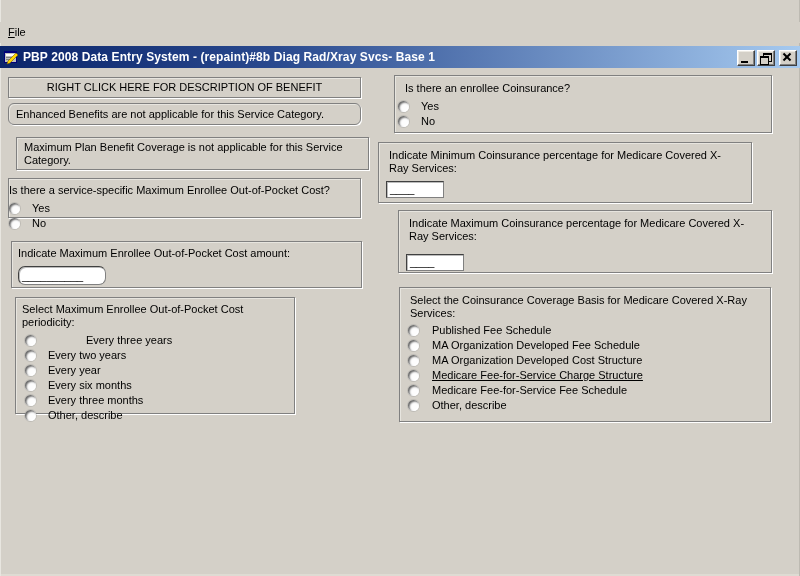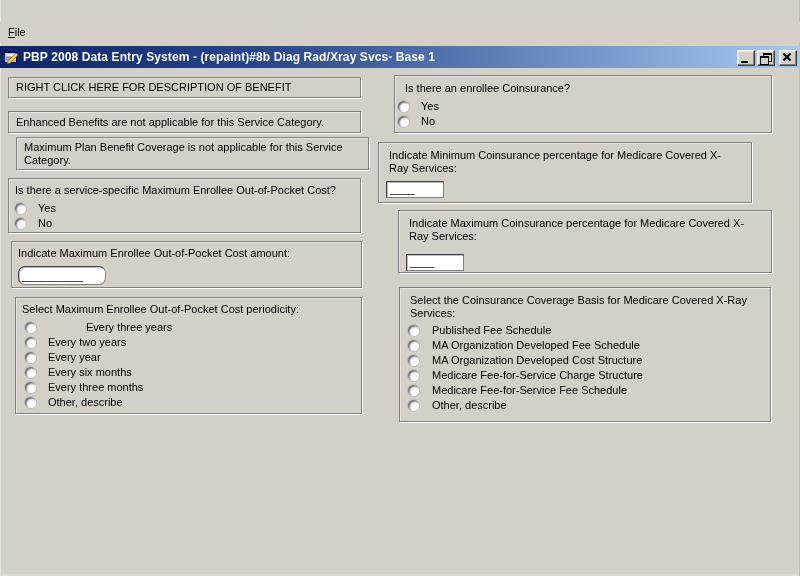--- a/index.html
+++ b/index.html
@@ -108,52 +108,52 @@
       <div class="win-btn close">
         <div class="glyph-x"></div>
       </div>
     </div>
   </div>
 
   <div class="menubar">
     <span class="menu-item"><span class="accel">F</span><span>ile</span></span>
   </div>
 
-  <div class="gbox banner" style="left:8px;top:77px;width:353px;height:21px;">
+  <div class="gbox banner" style="left:8px;top:77px;width:353px;height:21px;justify-content:center;">
     <span>RIGHT CLICK HERE FOR DESCRIPTION OF BENEFIT</span>
   </div>
 
-  <div class="gbox banner" style="left:8px;top:111px;width:353px;height:22px;">
+  <div class="gbox banner" style="left:8px;top:103px;width:353px;height:22px;border-radius:6px;">
     <span>Enhanced Benefits are not applicable for this Service Category.</span>
   </div>
 
   <div class="gbox" style="left:16px;top:137px;width:353px;height:33px;padding-top:3px;">
     <span class="wrap" style="width:335px;">Maximum Plan Benefit Coverage is not applicable for this Service Category.</span>
   </div>
 
-  <div class="gbox" style="left:8px;top:178px;width:353px;height:55px;padding:5px 6px;">
+  <div class="gbox" style="left:8px;top:178px;width:353px;height:40px;padding:5px 0;">
     <div style="margin-bottom:4px;">Is there a service-specific Maximum Enrollee Out-of-Pocket Cost?</div>
     <div class="opt-row">
       <div class="radio"></div>
       <span class="opt-label">Yes</span>
     </div>
     <div class="opt-row">
       <div class="radio"></div>
       <span class="opt-label">No</span>
     </div>
   </div>
 
   <div class="gbox" style="left:11px;top:241px;width:351px;height:47px;padding:5px 6px;">
     <div>Indicate Maximum Enrollee Out-of-Pocket Cost amount:</div>
     <div class="tinput" style="left:6px;top:24px;width:88px;height:19px;border-radius:7px;">
       <span>__________</span>
     </div>
   </div>
 
-  <div class="gbox" style="left:15px;top:297px;width:347px;height:117px;padding:5px 6px;">
+  <div class="gbox" style="left:15px;top:297px;width:280px;height:117px;padding:5px 6px;">
     <div style="margin-bottom:4px;">Select Maximum Enrollee Out-of-Pocket Cost periodicity:</div>
     <div class="opt-row" style="margin-left:3px;gap:38px;">
       <div class="radio"></div>
       <span class="opt-label">Every three years</span>
     </div>
     <div class="opt-row" style="margin-left:3px;">
       <div class="radio"></div>
       <span class="opt-label">Every two years</span>
     </div>
     <div class="opt-row" style="margin-left:3px;">
@@ -209,21 +209,21 @@
     <div class="opt-row" style="margin-left:-2px;">
       <div class="radio"></div>
       <span class="opt-label" style="margin-left:13px;">MA Organization Developed Fee Schedule</span>
     </div>
     <div class="opt-row" style="margin-left:-2px;">
       <div class="radio"></div>
       <span class="opt-label" style="margin-left:13px;">MA Organization Developed Cost Structure</span>
     </div>
     <div class="opt-row" style="margin-left:-2px;">
       <div class="radio"></div>
-      <span class="opt-label" style="margin-left:13px;">Medicare Fee-for-Service Charge Structure</span>
+      <span class="opt-label" style="margin-left:13px;text-decoration:underline;">Medicare Fee-for-Service Charge Structure</span>
     </div>
     <div class="opt-row" style="margin-left:-2px;">
       <div class="radio"></div>
       <span class="opt-label" style="margin-left:13px;">Medicare Fee-for-Service Fee Schedule</span>
     </div>
     <div class="opt-row" style="margin-left:-2px;">
       <div class="radio"></div>
       <span class="opt-label" style="margin-left:13px;">Other, describe</span>
     </div>
   </div>

